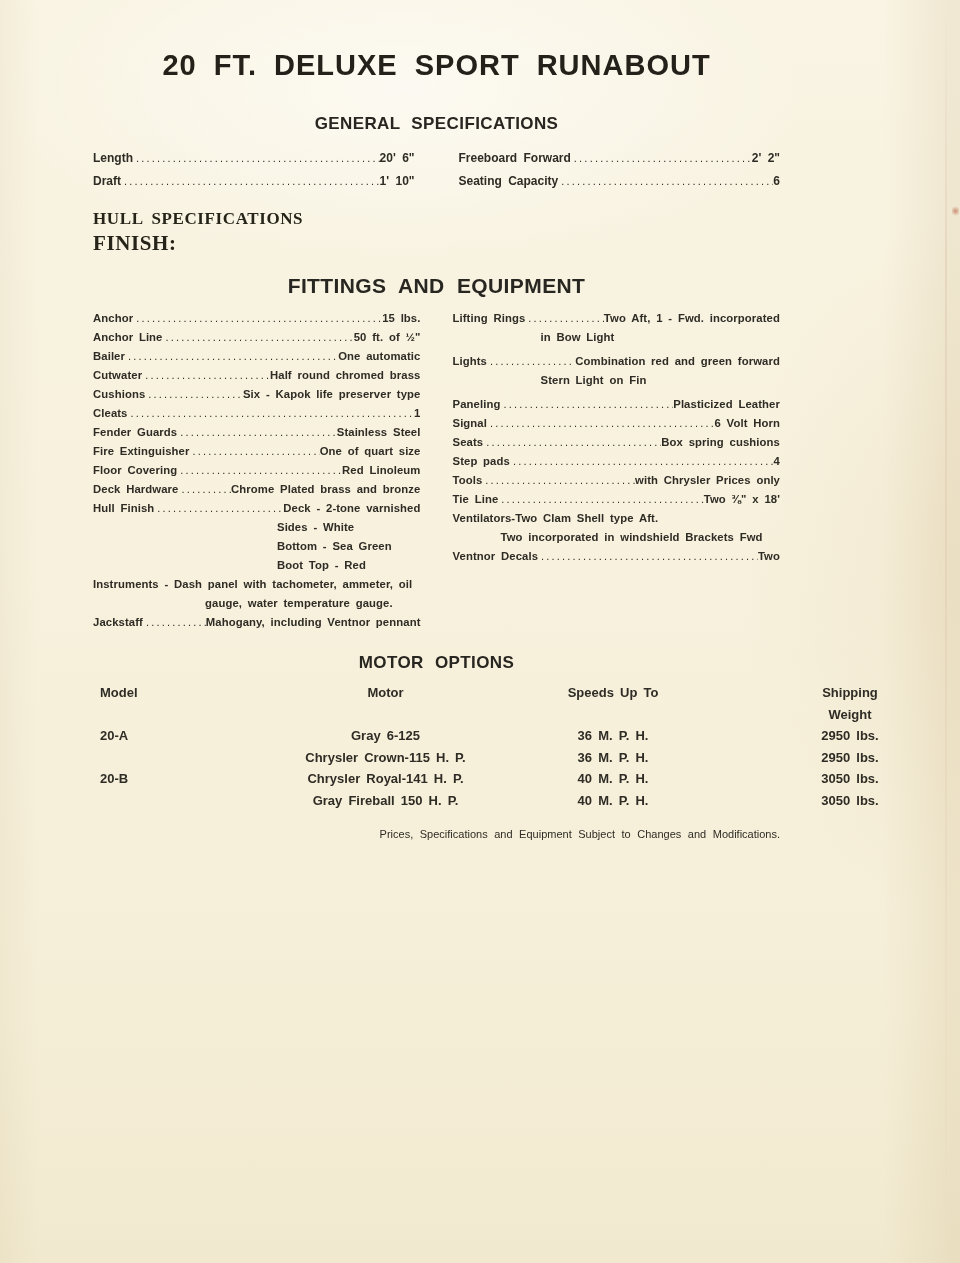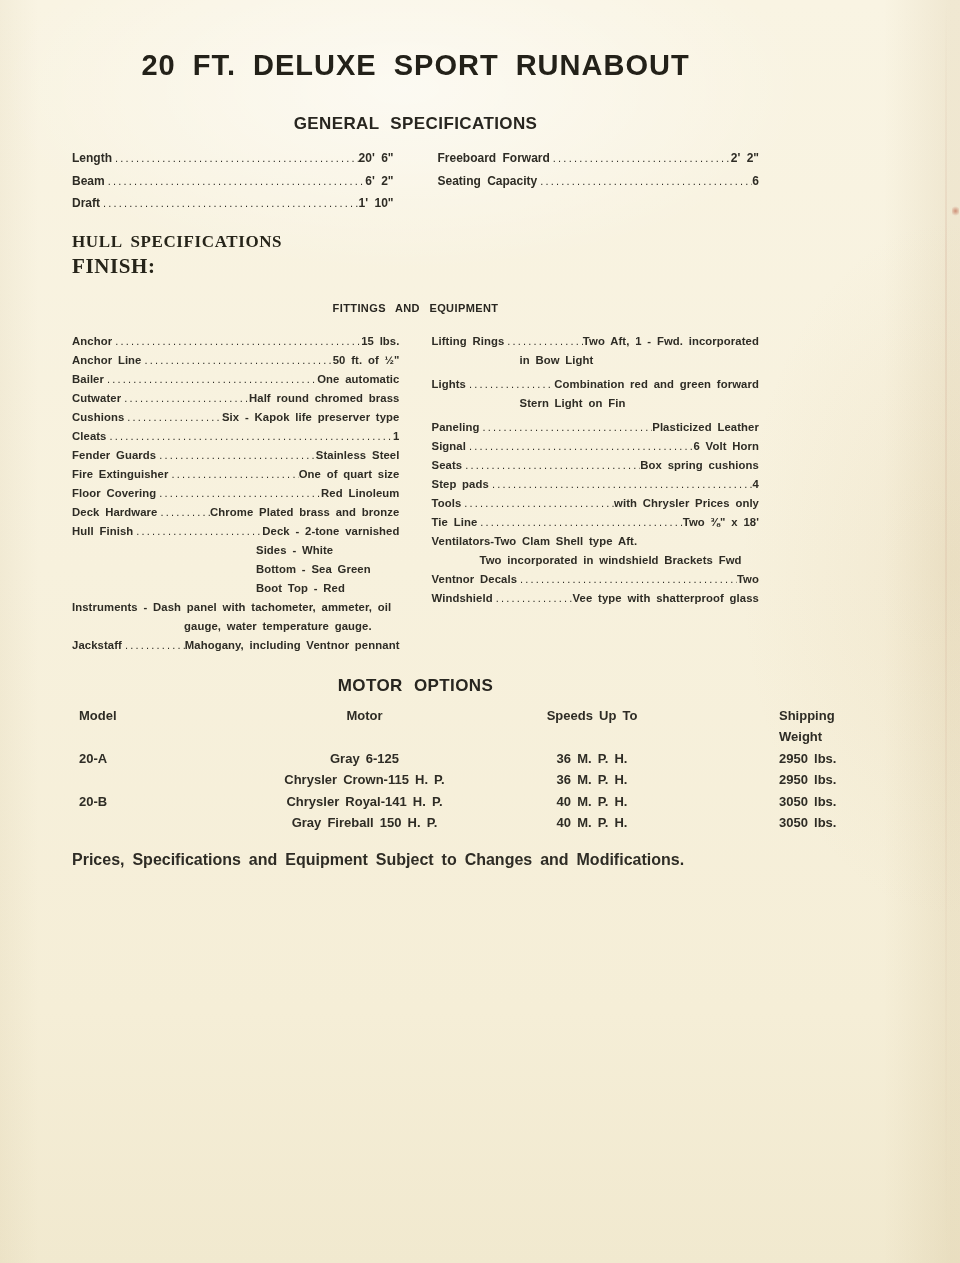--- a/index.html
+++ b/index.html
@@ -16,21 +16,21 @@
       linear-gradient(to bottom, #f9f4e3 0%, #f7f1dd 45%, #f5eed7 80%, #f1e9cf 100%);
   }
   .stain-speck {
     position:absolute; right:1px; top:205px; width:7px; height:12px;
     background:radial-gradient(circle at 50% 50%, rgba(178,72,48,0.55), rgba(178,72,48,0) 70%);
   }
   .crease {
     position:absolute; right:13px; top:0; width:2px; height:100%;
     background:linear-gradient(to bottom, rgba(190,150,120,0), rgba(196,142,120,0.18) 20%, rgba(196,142,120,0.10) 60%, rgba(196,142,120,0));
   }
-  .content { position:relative; margin:0 125px 0 72px; width:687px; padding-top:48px; }
+  .content { position:relative; margin:0 125px 0 93px; width:687px; padding-top:48px; }
 
   .title {
     text-align:center; font-family:"Liberation Sans", sans-serif;
     font-size:29px; font-weight:700; letter-spacing:1px; word-spacing:8px;
     color:#232119; line-height:34px;
   }
   .sans-heading {
     text-align:center; font-family:"Liberation Sans", sans-serif;
     font-weight:700; color:#282620; letter-spacing:0.4px; word-spacing:6px;
   }
@@ -57,21 +57,21 @@
     font-size:17px; line-height:22px; letter-spacing:0.6px; word-spacing:4px; color:#262419;
   }
   .hull-heading { margin-top:16px; margin-bottom:2px; }
   .finish-heading { margin-top:2px; font-size:21px; }
   .body-para {
     font-family:"Liberation Serif", serif; font-size:15px; line-height:20.5px;
     text-align:justify; word-spacing:2.5px; color:#2c2a22;
   }
 
   
-  .fit-heading { margin-top:21px; font-size:11px; line-height:21px; }
+  .fit-heading { margin-top:21px; font-size:21px; line-height:21px; }
   .fit-cols { margin-top:13px; display:flex; gap:32px; }
   .fit-col { flex:1; min-width:0; }
   .fit-line {
     display:block;
     font-family:"Liberation Sans", sans-serif; font-weight:700;
     font-size:11.3px; line-height:19px; word-spacing:2.5px; letter-spacing:0.1px; color:#2e2c25;
   }
   .fit-line.kind-leader { display:flex; align-items:baseline; }
   .fit-line .fit-dots { display:none; }
   .fit-line.kind-leader .fit-dots { display:block; }
@@ -85,26 +85,26 @@
   
   .mo-heading { margin-top:20px; font-size:17px; line-height:22px; }
   .mo-table { margin-top:8px; }
   .mo-row {
     display:grid; grid-template-columns:150px 205px 170px 162px;
     font-family:"Liberation Sans", sans-serif; font-weight:700;
     font-size:13px; line-height:21.5px; word-spacing:2.5px; color:#2e2c25;gap:40px;
   }
   .mo-row .c1 { text-align:left; padding-left:7px; }
   .mo-row .c2, .mo-row .c3 { text-align:center; }
-  .mo-row .c4 { text-align:left; padding-left:62px; }
+  .mo-row .c4 { text-align:center; padding-left:62px; }
 
   .footer {
-    margin-top:17px; text-align:left;
-    font-family:"Liberation Sans", sans-serif; font-weight:700;
-    font-size:16px; word-spacing:3.5px; color:#2e2c25;
+    margin-top:17px; text-align:right;
+    font-family:"Liberation Sans", sans-serif; font-weight:400;
+    font-size:11px; word-spacing:3.5px; color:#2e2c25;
   }
 </style>
 </head>
 <body>
 
 <div class="page">
   <div class="stain-speck"></div>
   <div class="crease"></div>
 
   <div class="content">
@@ -113,25 +113,20 @@
 
     <h2 class="sans-heading gs-heading">GENERAL SPECIFICATIONS</h2>
     <div class="gs-cols">
       <div class="gs-col">
         <div class="spec-row">
             <span class="spec-label">Length</span>
             <span class="dots"></span>
             <span class="spec-value">20' 6"</span>
           </div>
           <div class="spec-row">
-            <span class="spec-label">Beam</span>
-            <span class="dots"></span>
-            <span class="spec-value">6' 2"</span>
-          </div>
-          <div class="spec-row">
             <span class="spec-label">Draft</span>
             <span class="dots"></span>
             <span class="spec-value">1' 10"</span>
           </div>
       </div>
       <div class="gs-col">
         <div class="spec-row">
             <span class="spec-label">Freeboard Forward</span>
             <span class="dots"></span>
             <span class="spec-value">2' 2"</span>
@@ -331,26 +326,20 @@
           <div class="fit-line kind-cont-shallow">
             
             
             
             <span class="fit-text">Two incorporated in windshield Brackets Fwd</span>
           </div>
           <div class="fit-line kind-leader">
             <span class="fit-label">Ventnor Decals</span>
             <span class="dots fit-dots"></span>
             <span class="fit-value">Two</span>
-
-          </div>
-          <div class="fit-line kind-leader">
-            <span class="fit-label">Windshield</span>
-            <span class="dots fit-dots"></span>
-            <span class="fit-value">Vee type with shatterproof glass</span>
 
           </div>
       </div>
     </div>
 
     <h2 class="sans-heading mo-heading">MOTOR OPTIONS</h2>
     <div class="mo-table">
       <div class="mo-row mo-header">
         <span class="c1">Model</span>
         <span class="c2">Motor</span>

